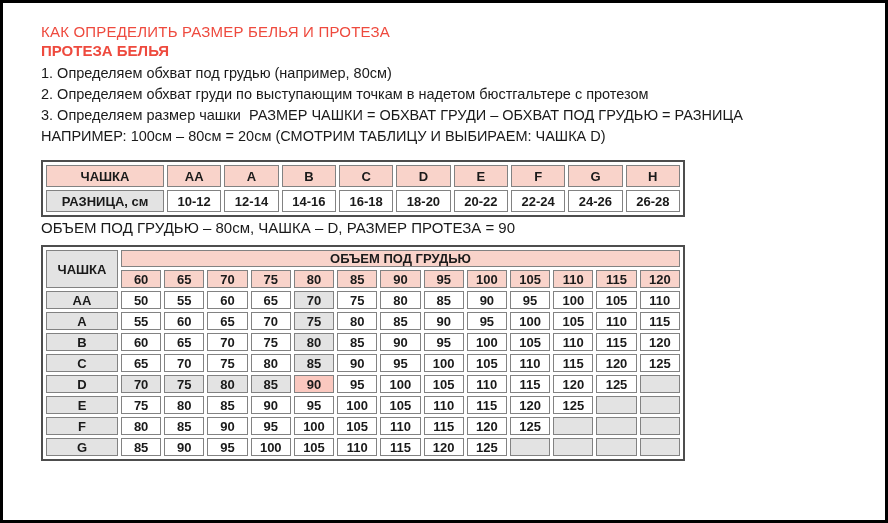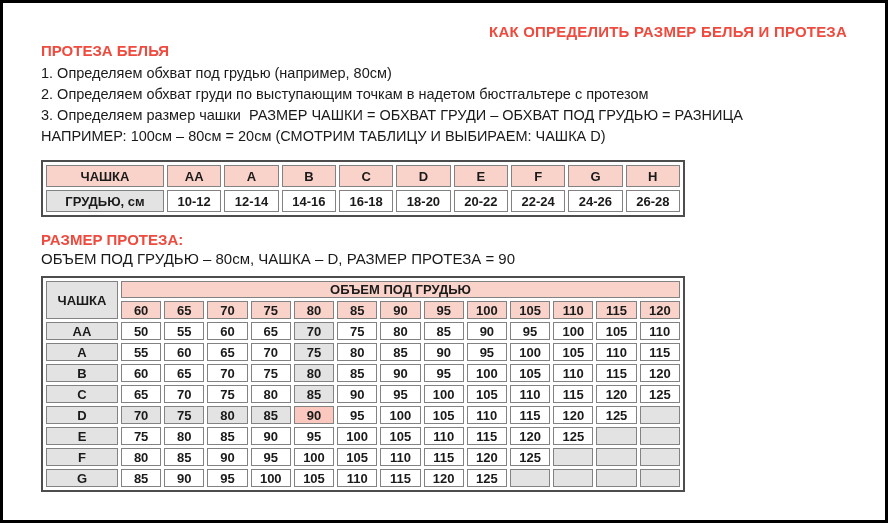--- a/index.html
+++ b/index.html
@@ -18,23 +18,23 @@
     box-sizing: border-box;
     border: 3px solid #000;
     background: #fff;
     padding: 20px 38px 0 38px;
     font-family: "Liberation Sans", sans-serif;
     color: var(--text);
     overflow: hidden;
   }
   .title {
     color: var(--accent_red);
-    font-weight: bold;
+    font-weight: normal;
     font-size: 15px;
-    text-align: right;
+    text-align: left;
     letter-spacing: 0.2px;
   }
   .section-heading {
     color: var(--accent_red);
     font-weight: bold;
     font-size: 15px;
     margin-top: 2px;
   }
   .steps { margin-top: 4px; }
   .steps .step {
@@ -113,35 +113,34 @@
           <td class="pink">А</td>
           <td class="pink">B</td>
           <td class="pink">C</td>
           <td class="pink">D</td>
           <td class="pink">E</td>
           <td class="pink">F</td>
           <td class="pink">G</td>
           <td class="pink">H</td>
         </tr>
       <tr id="cup-diff-row">
-        <td class="gray">ГРУДЬЮ, см</td>
+        <td class="gray">РАЗНИЦА, см</td>
       <td class="white">10-12</td>
           <td class="white">12-14</td>
           <td class="white">14-16</td>
           <td class="white">16-18</td>
           <td class="white">18-20</td>
           <td class="white">20-22</td>
           <td class="white">22-24</td>
           <td class="white">24-26</td>
           <td class="white">26-28</td>
         </tr>
     </tbody>
   </table>
 
-  <div class="section-heading pros-heading">РАЗМЕР ПРОТЕЗА:</div>
 
   <div class="example-line">ОБЪЕМ ПОД ГРУДЬЮ – 80см, ЧАШКА – D, РАЗМЕР ПРОТЕЗА = 90</div>
 
   <table class="pros-table">
     <colgroup id="pros-colgroup">
         <col style="width: 72px;">
         <col>
         <col>
         <col>
         <col>

